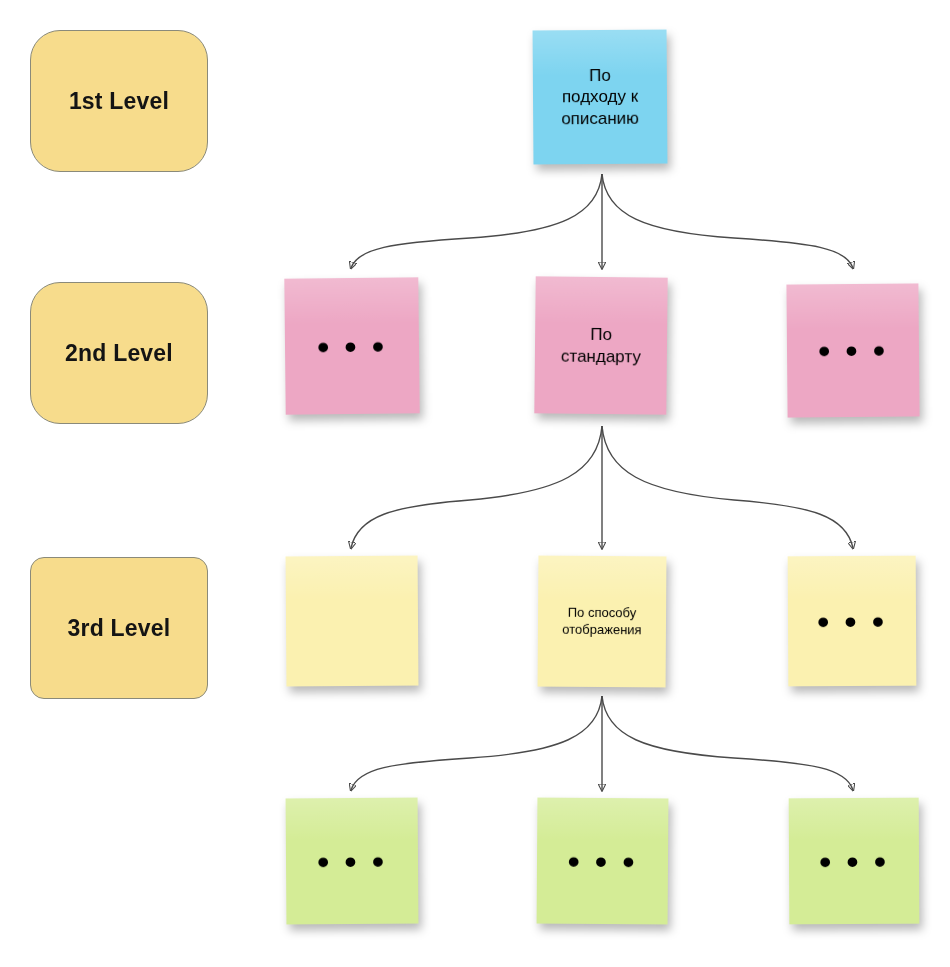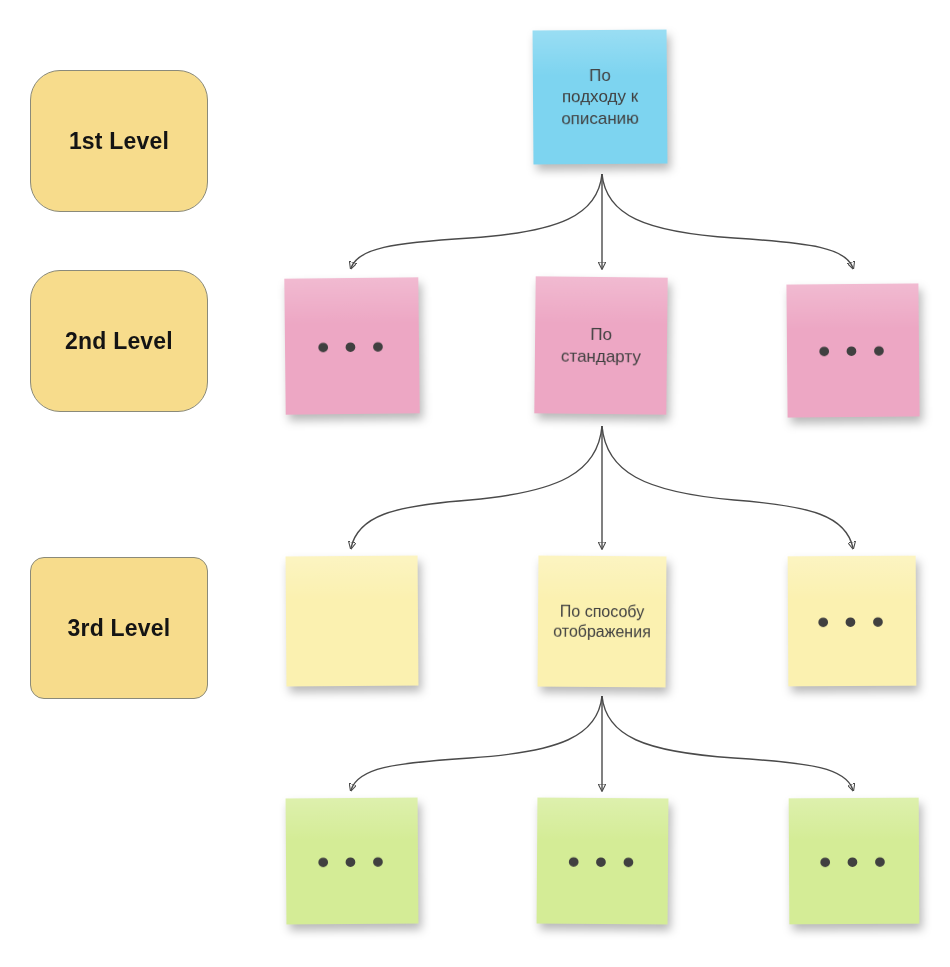--- a/index.html
+++ b/index.html
@@ -45,21 +45,21 @@
     box-sizing: border-box;
     display: flex;
     align-items: center;
     justify-content: center;
     text-align: center;
     filter: drop-shadow(3px 6px 5px rgba(0,0,0,0.28));
   }
   .note .note-text {
     position: relative;
     z-index: 2;
-    color: #404040;
+    color: #000000;
     line-height: 1.25;
     padding: 0 8px;
     white-space: pre-line;
   }
   .note .sheen {
     position: absolute;
     left: 0; top: 0; right: 0;
     height: 34%;
     background: linear-gradient(180deg, rgba(255,255,255,0.22), rgba(255,255,255,0));
     pointer-events: none;
@@ -117,25 +117,25 @@
       <path d="M 602 426 C 606 472 644 492 734 500 C 812 506 846 516 853 548" marker-end="url(#arw)"></path>
     </g>
 
     <g>
       <line x1="602" y1="696" x2="602" y2="790" marker-end="url(#arw)"></line>
       <path d="M 602 696 C 598 736 560 752 470 758 C 392 763 358 768 351 790" marker-end="url(#arw)"></path>
       <path d="M 602 696 C 606 736 644 752 734 758 C 812 763 846 768 853 790" marker-end="url(#arw)"></path>
     </g>
   </svg>
 
-  <div class="level-box" style="left:30px; top:30px;margin-top:40px;">
+  <div class="level-box" style="left:30px; top:30px;">
     <span class="level-label">1st Level</span>
   </div>
 
-  <div class="level-box" style="left:30px; top:270px;">
+  <div class="level-box" style="left:30px; top:282px;">
     <span class="level-label">2nd Level</span>
   </div>
 
   <div class="level-box" style="left:30px; top:557px;border-radius:14px;">
     <span class="level-label">3rd Level</span>
   </div>
 
   <div class="note blue" style="left:533px; top:30px; width:134px; height:134px; transform: rotate(-0.4deg);">
     <span class="sheen"></span>
     <span class="note-text" style="font-size:17px;">По
@@ -159,21 +159,21 @@
     <span class="note-text dots" style="font-size:34px;">• • •</span>
   </div>
 
   <div class="note yellow" style="left:286px; top:556px; width:132px; height:130px; transform: rotate(-0.4deg);">
     <span class="sheen"></span>
     <span class="note-text" style="font-size:17px;"></span>
   </div>
 
   <div class="note yellow" style="left:538px; top:556px; width:128px; height:131px; transform: rotate(0.4deg);">
     <span class="sheen"></span>
-    <span class="note-text" style="font-size:16px;">По способу
+    <span class="note-text" style="font-size:13px;">По способу
 отображения</span>
   </div>
 
   <div class="note yellow" style="left:788px; top:556px; width:128px; height:130px; transform: rotate(-0.3deg);">
     <span class="sheen"></span>
     <span class="note-text dots" style="font-size:34px;">• • •</span>
   </div>
 
   <div class="note green" style="left:286px; top:798px; width:132px; height:126px; transform: rotate(-0.4deg);">
     <span class="sheen"></span>

